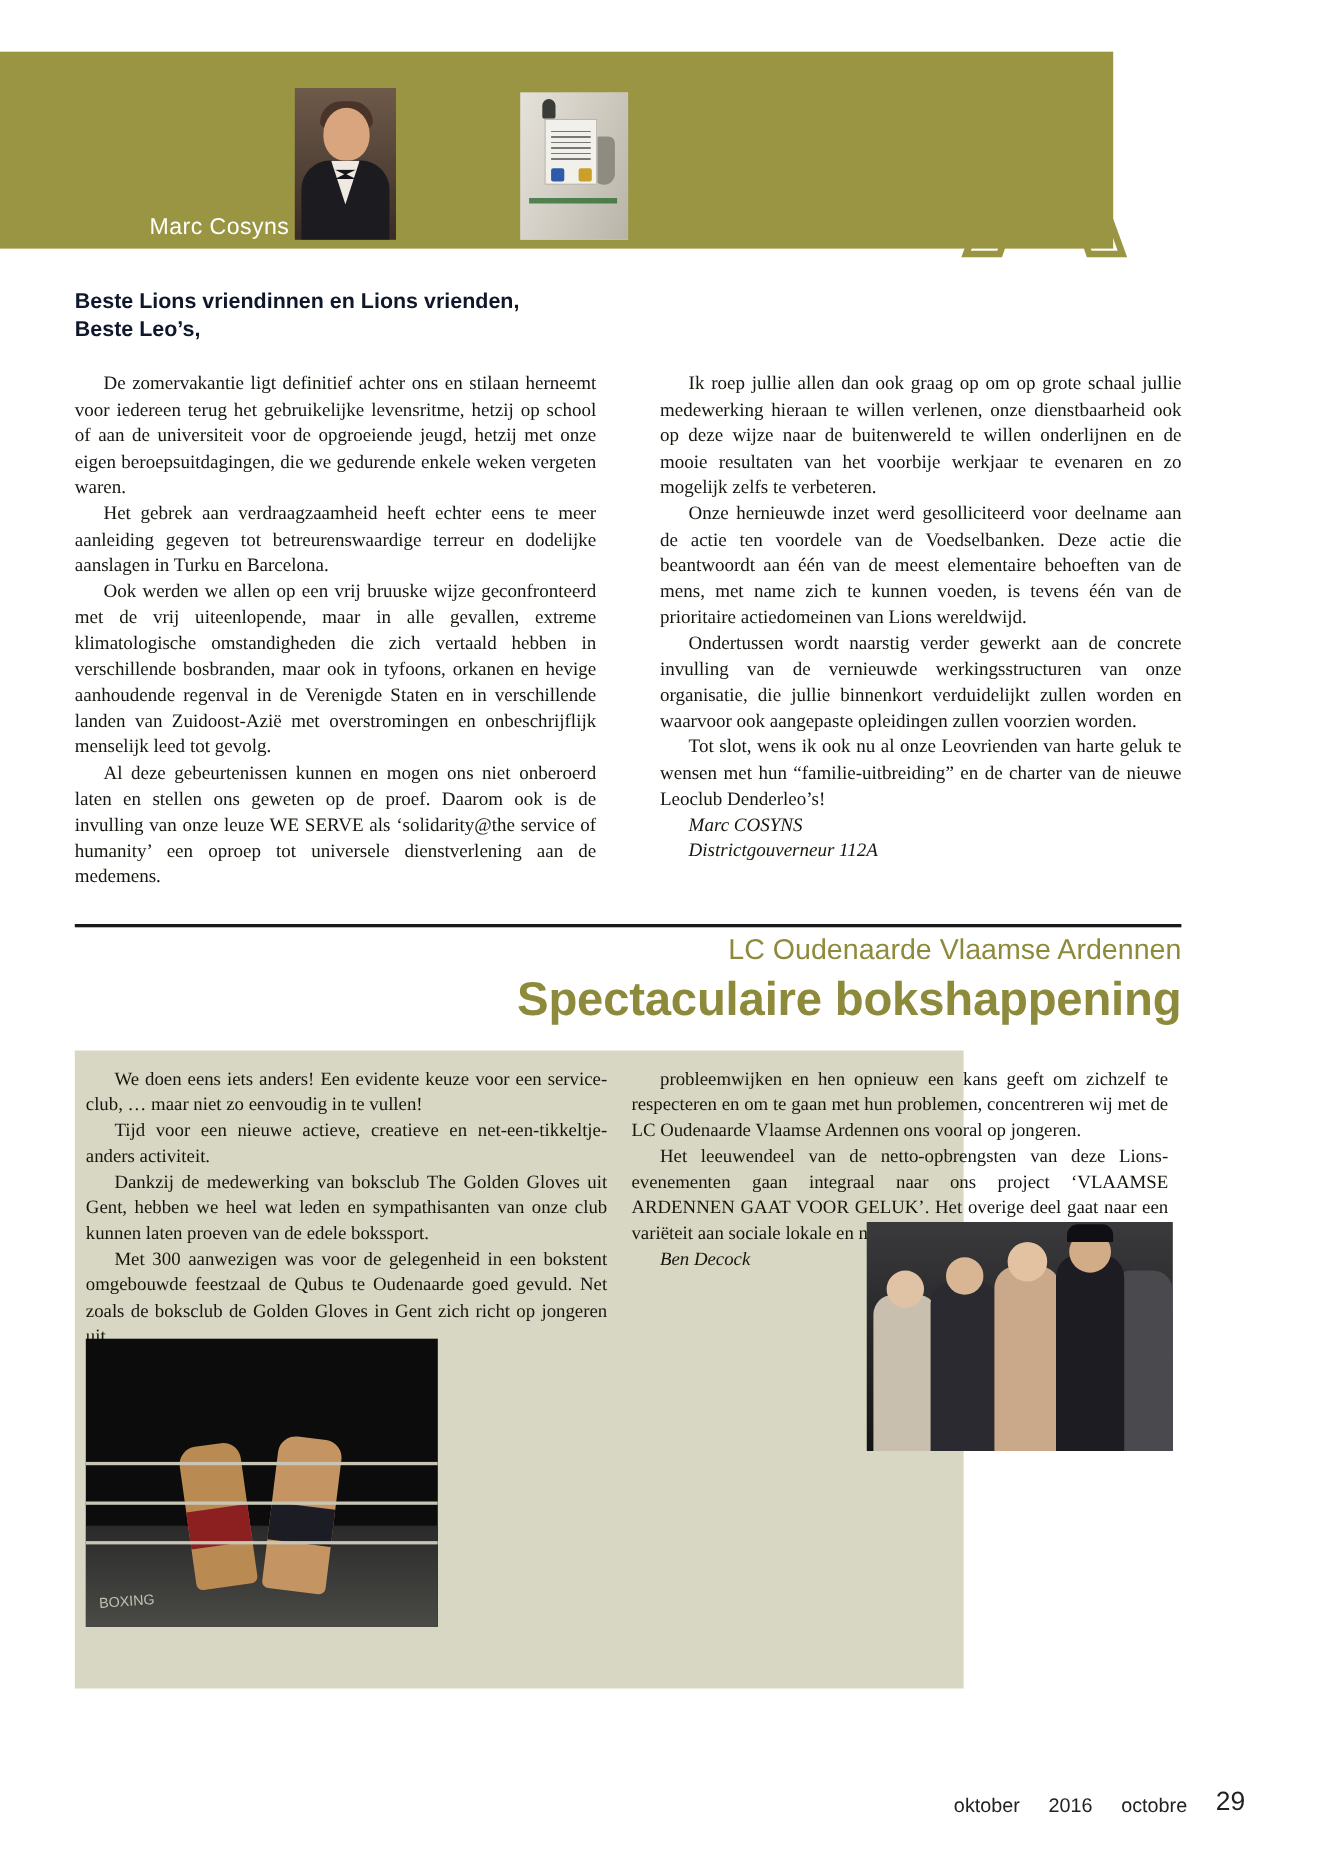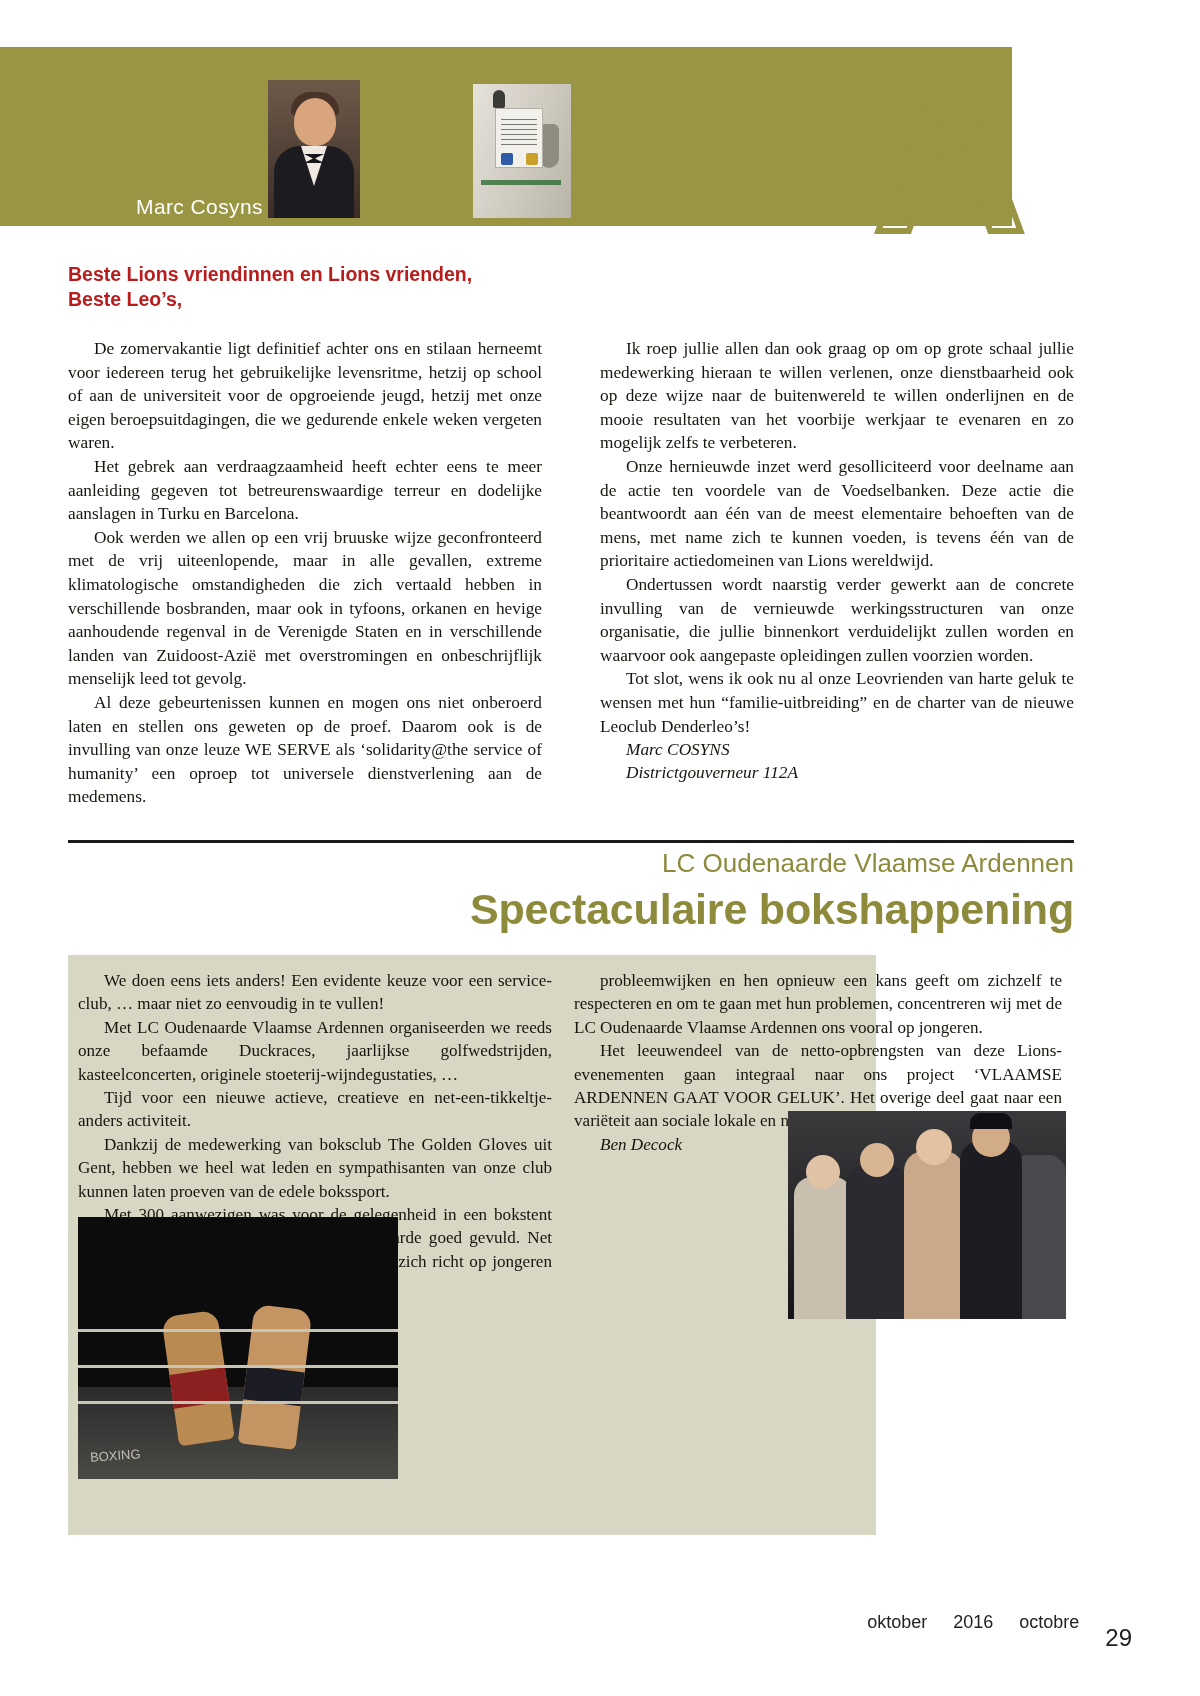--- a/index.html
+++ b/index.html
@@ -182,21 +182,21 @@
   
   .salutation {
     position: absolute;
     left: 68px;
     top: 262px;
     width: 700px;
     font-family: "Liberation Sans", sans-serif;
     font-size: 19.5px;
     font-weight: 700;
     line-height: 25px;
-    color: #b91c1c;
+    color: #0f172a;
   }
 
   
   .letter {
     position: absolute;
     top: 337px;
     font-size: 17.3px;
     line-height: 23.6px;
     color: #16160f;
     text-align: justify;
@@ -344,21 +344,21 @@
   
   .footer {
     position: absolute;
     right: 68px;
     bottom: 44px;
     font-family: "Liberation Sans", sans-serif;
     font-size: 18px;
     color: #222;
     display: flex;
     gap: 26px;
-    align-items: center;
+    align-items: flex-end;
   }
   .footer .pageno { font-size: 24px; margin-top: 32px; }
 </style>
 </head>
 <body>
 
 <div class="page">
 
   <div class="header-band"></div>
 
@@ -408,21 +408,20 @@
 
   <div class="rule"></div>
 
   <div class="art-kicker">LC Oudenaarde Vlaamse Ardennen</div>
   <div class="art-title">Spectaculaire bokshappening</div>
 
   <div class="art-box">
 
     <div class="art-col art-left">
       <p>We doen eens iets anders! Een evidente keuze voor een service-club, … maar niet zo eenvoudig in te vullen!</p>
-      <p>Met LC Oudenaarde Vlaamse Ardennen organiseerden we reeds onze befaamde Duckraces, jaarlijkse golfwedstrijden, kasteelconcerten, originele stoeterij-wijndegustaties, …</p>
       <p>Tijd voor een nieuwe actieve, creatieve en net-een-tikkeltje-anders activiteit.</p>
       <p>Dankzij de medewerking van boksclub The Golden Gloves uit Gent, hebben we heel wat leden en sympathisanten van onze club kunnen laten proeven van de edele bokssport.</p>
       <p style="margin-top:0">Met 300 aanwezigen was voor de gelegenheid in een bokstent omgebouwde feestzaal de Qubus te Oudenaarde goed gevuld. Net zoals de boksclub de Golden Gloves in Gent zich richt op jongeren uit</p>
     </div>
 
     <div class="boxing-photo">
       <div class="ring-floor"></div>
       <div class="boxerA">
           <div class="trunk"></div>
         </div>

